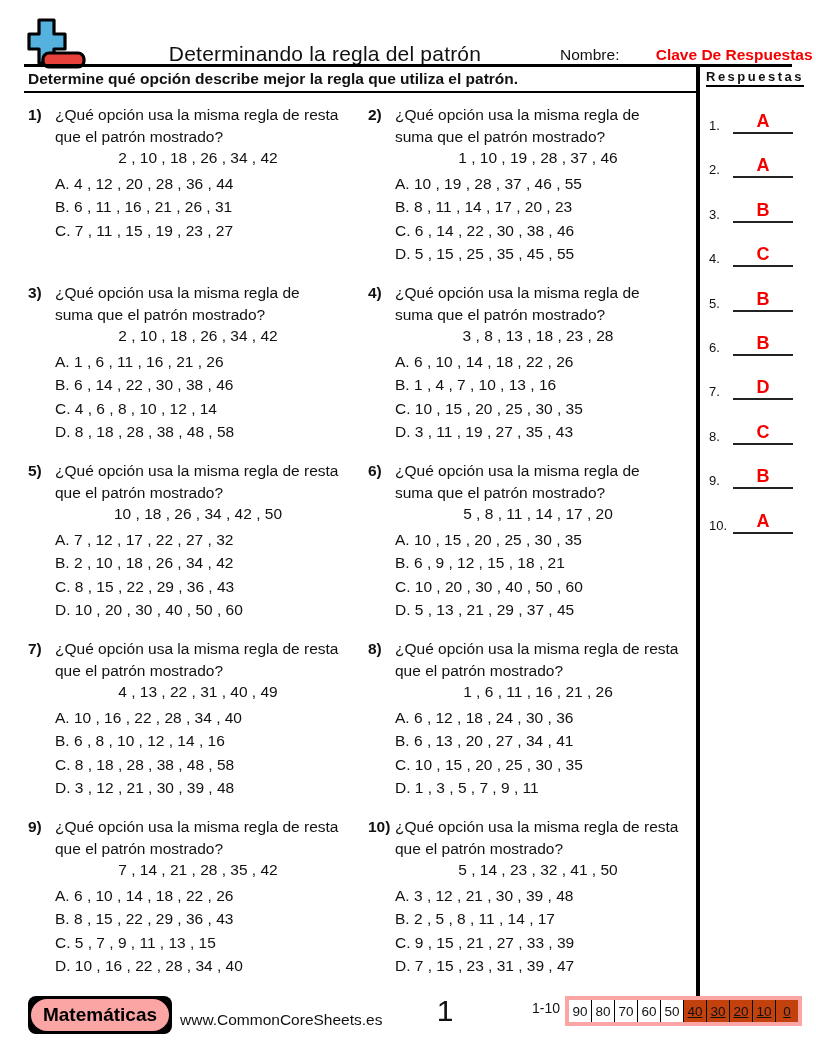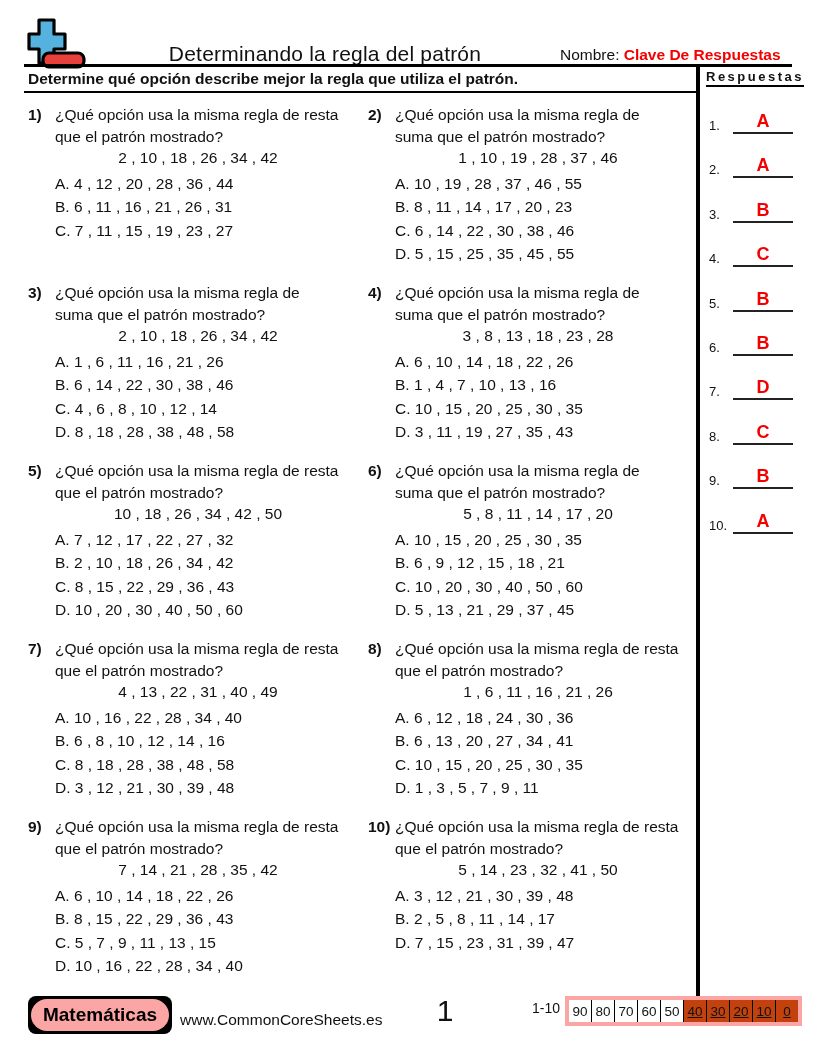--- a/index.html
+++ b/index.html
@@ -3,21 +3,21 @@
 <meta charset="utf-8">
 <style>
   html,body{margin:0;padding:0;background:#fff;}
   .page{position:relative;width:816px;height:1056px;background:#fff;overflow:hidden;
         font-family:"Liberation Sans","DejaVu Sans",sans-serif;color:#111;}
   
   .logo{position:absolute;left:26px;top:16px;}
   .title{position:absolute;left:140px;top:42px;width:370px;text-align:center;
          font-size:21px;letter-spacing:.2px;}
   .nombre{position:absolute;left:560px;top:46px;font-size:15.5px;white-space:nowrap;}
-  .nombre .val{color:#f40000;font-weight:bold;}
+  .nombre .val{color:#f40000;font-weight:bold;margin-left:32px;}
   .header-rule{position:absolute;left:24px;top:64px;width:768px;height:3px;background:#000;}
   .instr{position:absolute;left:28px;top:70px;font-size:15.5px;font-weight:bold;}
   .instr-rule{position:absolute;left:24px;top:91px;width:674px;height:2px;background:#000;}
   
   .divider{position:absolute;left:696px;top:64px;height:932px;width:4px;
            border-left:2px solid #000;border-right:2px solid #000;box-sizing:border-box;}
   .resp-title{position:absolute;left:706px;top:69px;font-size:13px;font-weight:bold;
               letter-spacing:2.5px;border-bottom:2px solid #000;padding-bottom:1px;}
   .ans-row{position:absolute;left:709px;width:84px;height:27px;display:flex;align-items:flex-end;}
   .ans-num{font-size:13px;width:24px;padding-bottom:1px;}
@@ -207,20 +207,21 @@
     <div class="q-opt">D. 10 , 16 , 22 , 28 , 34 , 40</div>
   </div>
   <div class="q" style="left:368px;top:816px">
     <div class="q-head">
       <span class="q-num">10)</span>
       <span class="q-prompt">¿Qué opción usa la misma regla de resta que el patrón mostrado?</span>
     </div>
     <div class="q-seq">5 , 14 , 23 , 32 , 41 , 50</div>
     <div class="q-opt">A. 3 , 12 , 21 , 30 , 39 , 48</div>
     <div class="q-opt">B. 2 , 5 , 8 , 11 , 14 , 17</div>
+    <div class="q-opt">C. 9 , 15 , 21 , 27 , 33 , 39</div>
     <div class="q-opt">D. 7 , 15 , 23 , 31 , 39 , 47</div>
   </div>
 
   <div class="brand">
     <div class="pill">Matemáticas</div>
   </div>
   <div class="site">www.CommonCoreSheets.es</div>
   <div class="pageno">1</div>
   <div class="score-label">1-10</div>
   <div class="score">

